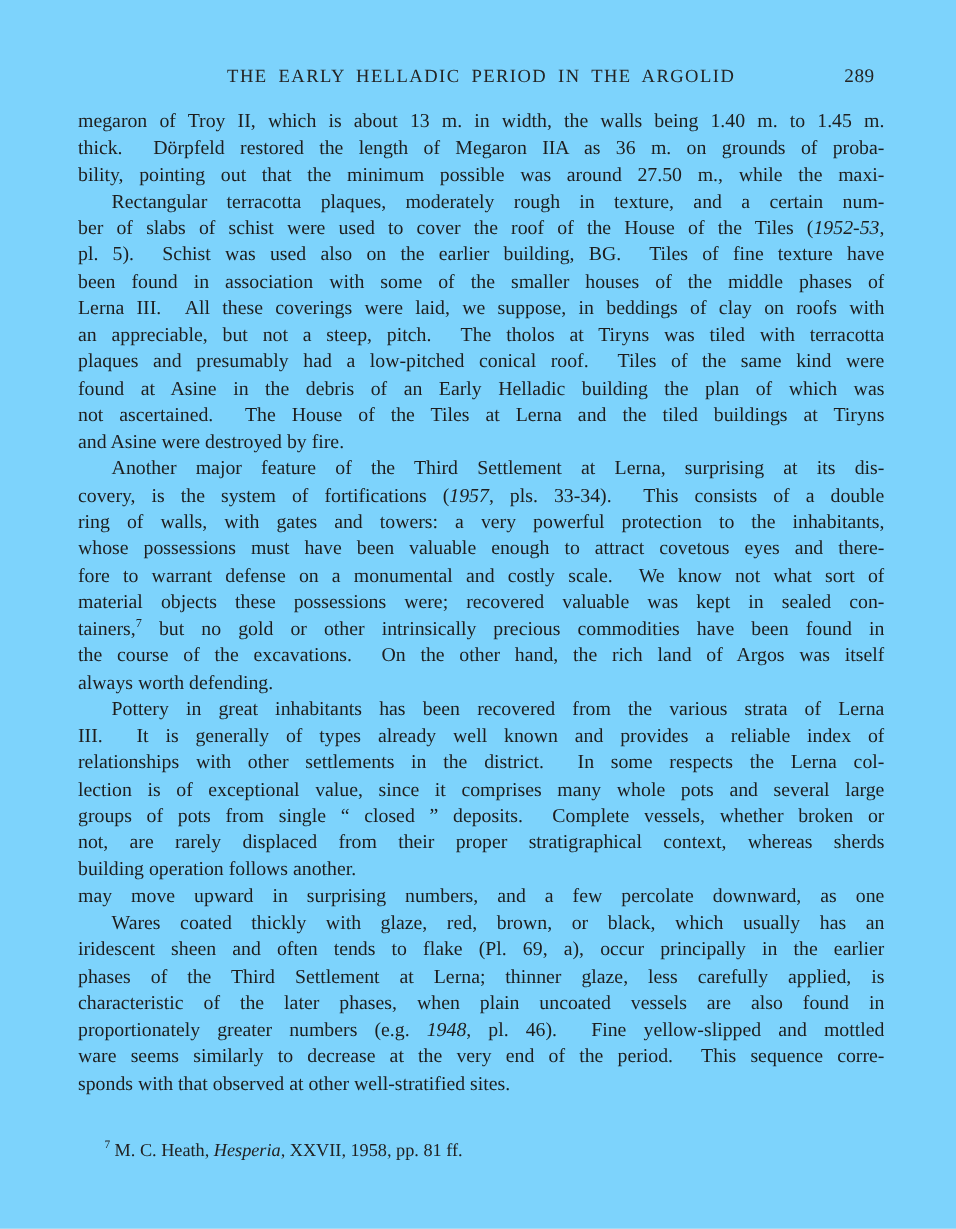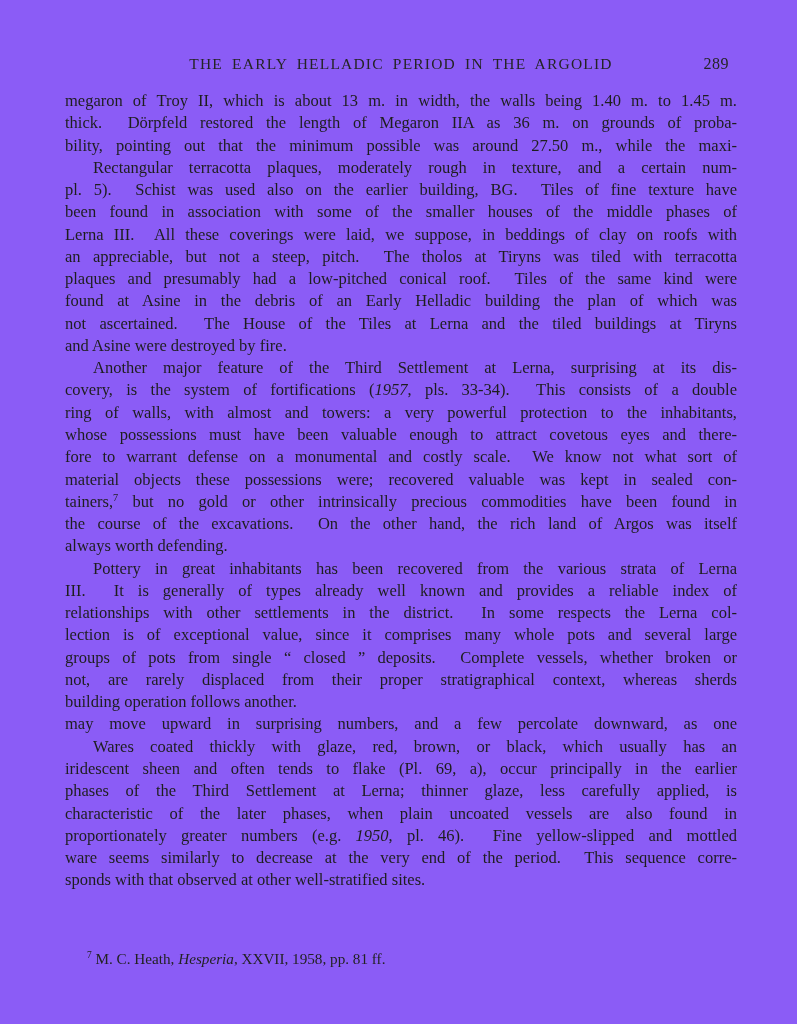--- a/index.html
+++ b/index.html
@@ -4,21 +4,21 @@
 <style>
   html, body {
     margin: 0;
     padding: 0;
     background: #e8e8e8;
   }
   .page {
     position: relative;
     width: 797px;
     height: 1024px;
-    background: #8b5cf6;
+    background: #7dd3fc;
     overflow: hidden;
     font-family: "Liberation Serif", "DejaVu Serif", serif;
     color: #1e1e1e;
   }
   .running-header {
     position: absolute;
     top: 55px;
     left: 65px;
     width: 672px;
     height: 22px;
@@ -85,33 +85,34 @@
   </div>
 
   <div class="body-text">
       <div class="para">
         <div class="line">megaron of Troy II, which is about 13 m. in width, the walls being 1.40 m. to 1.45 m.</div>
         <div class="line">thick.&nbsp; Dörpfeld restored the length of Megaron IIA as 36 m. on grounds of proba-</div>
         <div class="line">bility, pointing out that the minimum possible was around 27.50 m., while the maxi-</div>
       </div>
       <div class="para">
         <div class="line first">Rectangular terracotta plaques, moderately rough in texture, and a certain num-</div>
+        <div class="line">ber of slabs of schist were used to cover the roof of the House of the Tiles (<i>1952-53</i>,</div>
         <div class="line">pl. 5).&nbsp; Schist was used also on the earlier building, BG.&nbsp; Tiles of fine texture have</div>
         <div class="line">been found in association with some of the smaller houses of the middle phases of</div>
         <div class="line">Lerna III.&nbsp; All these coverings were laid, we suppose, in beddings of clay on roofs with</div>
         <div class="line">an appreciable, but not a steep, pitch.&nbsp; The tholos at Tiryns was tiled with terracotta</div>
         <div class="line">plaques and presumably had a low-pitched conical roof.&nbsp; Tiles of the same kind were</div>
         <div class="line">found at Asine in the debris of an Early Helladic building the plan of which was</div>
         <div class="line">not ascertained.&nbsp; The House of the Tiles at Lerna and the tiled buildings at Tiryns</div>
         <div class="line last">and Asine were destroyed by fire.</div>
       </div>
       <div class="para">
         <div class="line first">Another major feature of the Third Settlement at Lerna, surprising at its dis-</div>
         <div class="line">covery, is the system of fortifications (<i>1957</i>, pls. 33-34).&nbsp; This consists of a double</div>
-        <div class="line">ring of walls, with almost and towers: a very powerful protection to the inhabitants,</div>
+        <div class="line">ring of walls, with gates and towers: a very powerful protection to the inhabitants,</div>
         <div class="line">whose possessions must have been valuable enough to attract covetous eyes and there-</div>
         <div class="line">fore to warrant defense on a monumental and costly scale.&nbsp; We know not what sort of</div>
         <div class="line">material objects these possessions were; recovered valuable was kept in sealed con-</div>
         <div class="line">tainers,<sup>7</sup> but no gold or other intrinsically precious commodities have been found in</div>
         <div class="line">the course of the excavations.&nbsp; On the other hand, the rich land of Argos was itself</div>
         <div class="line last">always worth defending.</div>
       </div>
       <div class="para">
         <div class="line first">Pottery in great inhabitants has been recovered from the various strata of Lerna</div>
         <div class="line">III.&nbsp; It is generally of types already well known and provides a reliable index of</div>
@@ -120,20 +121,20 @@
         <div class="line">groups of pots from single “ closed ” deposits.&nbsp; Complete vessels, whether broken or</div>
         <div class="line">not, are rarely displaced from their proper stratigraphical context, whereas sherds</div>
         <div class="line last">building operation follows another.</div>
         <div class="line">may move upward in surprising numbers, and a few percolate downward, as one</div>
       </div>
       <div class="para">
         <div class="line first">Wares coated thickly with glaze, red, brown, or black, which usually has an</div>
         <div class="line">iridescent sheen and often tends to flake (Pl. 69, a), occur principally in the earlier</div>
         <div class="line">phases of the Third Settlement at Lerna; thinner glaze, less carefully applied, is</div>
         <div class="line">characteristic of the later phases, when plain uncoated vessels are also found in</div>
-        <div class="line">proportionately greater numbers (e.g. <i>1950</i>, pl. 46).&nbsp; Fine yellow-slipped and mottled</div>
+        <div class="line">proportionately greater numbers (e.g. <i>1948</i>, pl. 46).&nbsp; Fine yellow-slipped and mottled</div>
         <div class="line">ware seems similarly to decrease at the very end of the period.&nbsp; This sequence corre-</div>
         <div class="line last">sponds with that observed at other well-stratified sites.</div>
       </div>
     </div>
 
   <div class="footnote"><sup>7</sup> M. C. Heath, <i>Hesperia</i>, XXVII, 1958, pp. 81 ff.</div>
 </div>
 
 </body></html>

